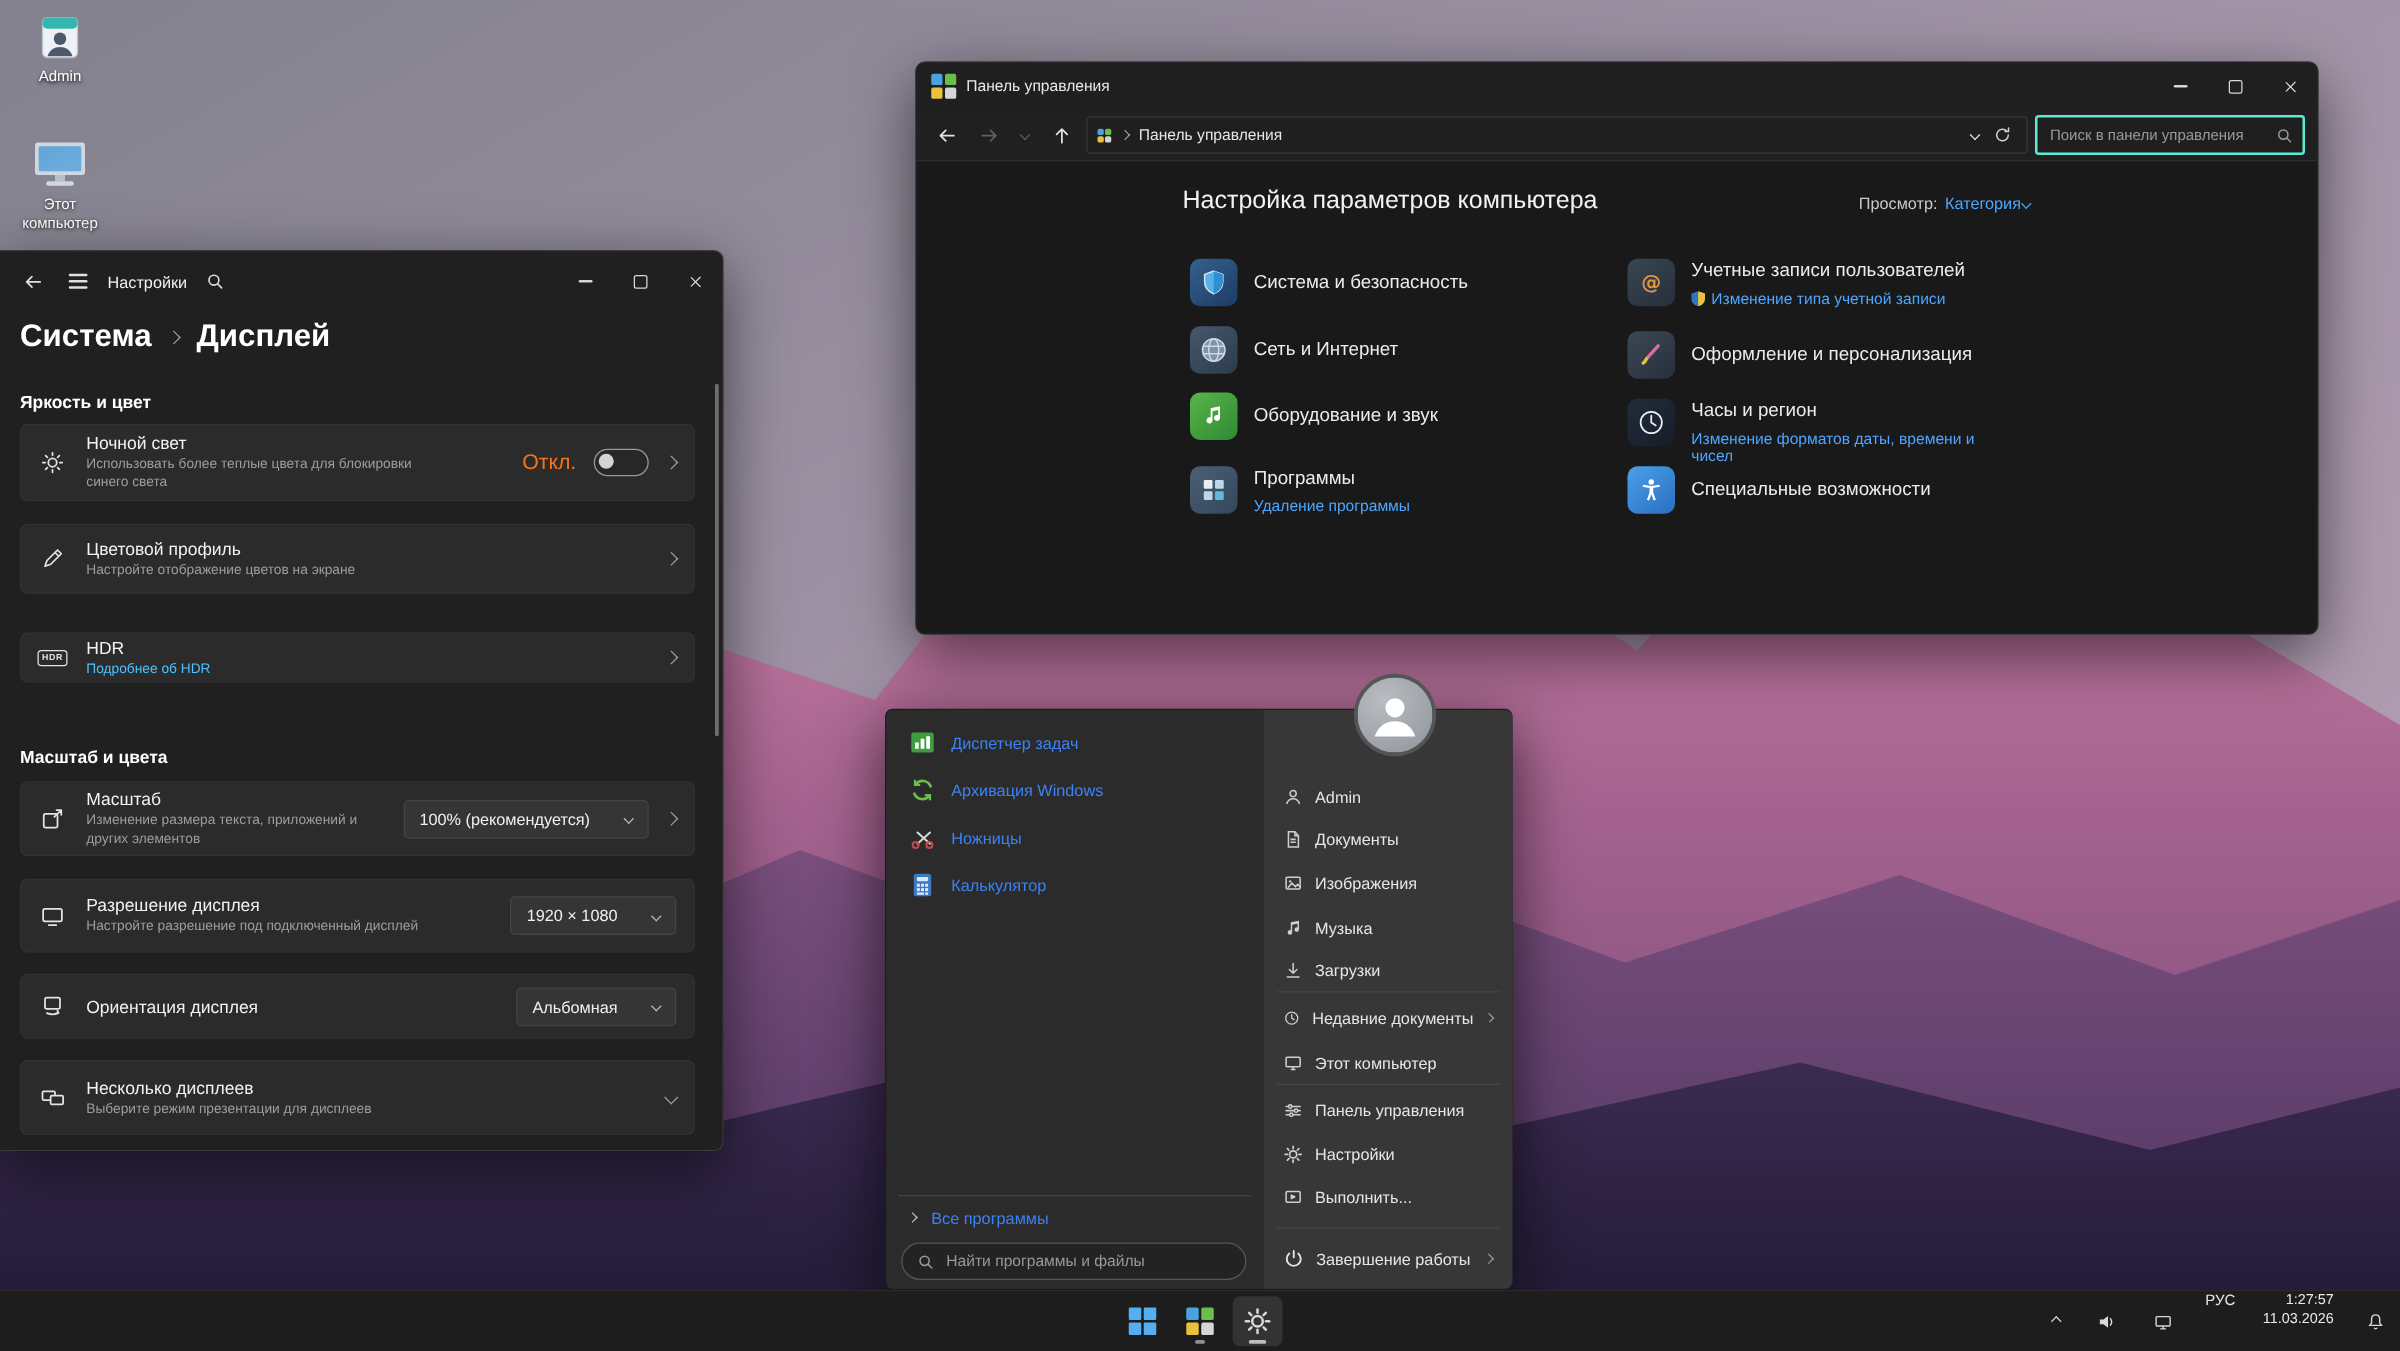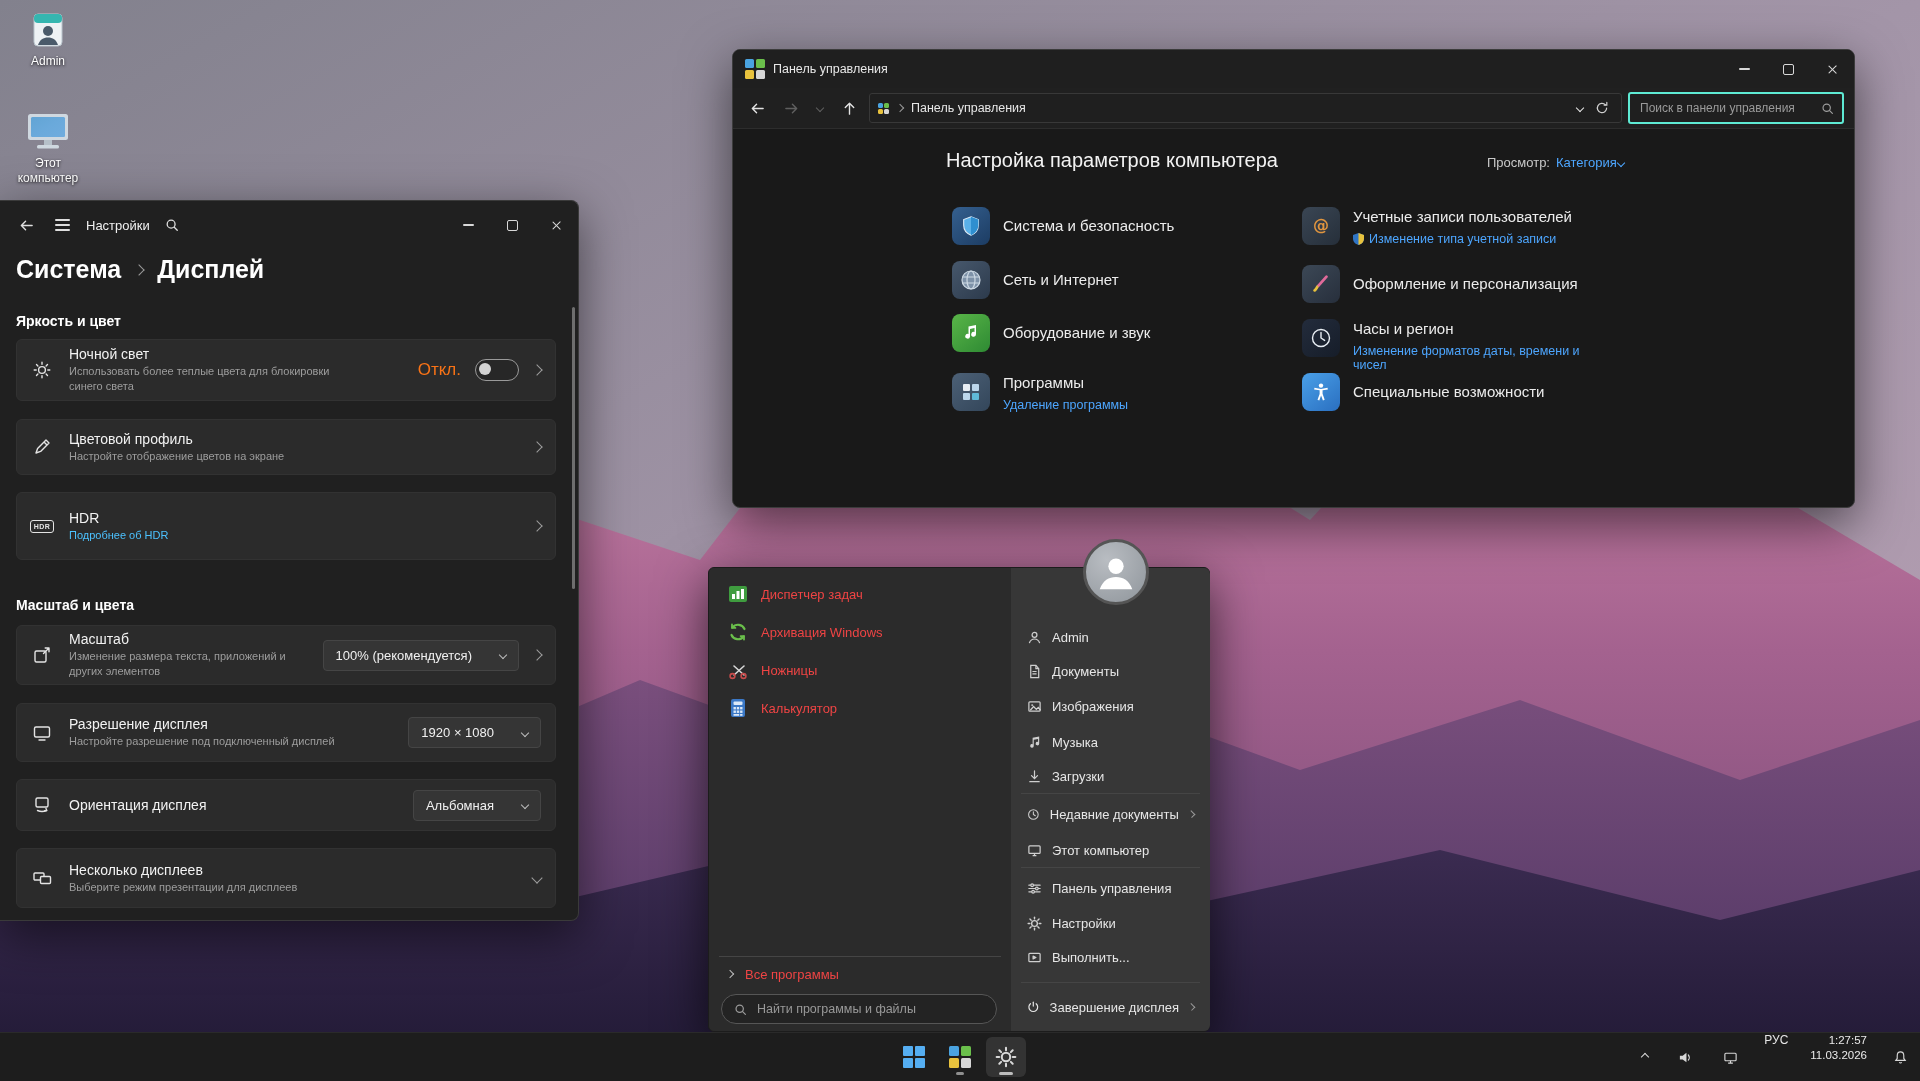--- a/index.html
+++ b/index.html
@@ -85,21 +85,21 @@
   .tile-per{background:linear-gradient(140deg,#3c4856,#272f3c)}
   .tile-clk{background:linear-gradient(140deg,#232c3c,#161d29)}
   .tile-eas{background:linear-gradient(140deg,#4aa0e8,#2a6fc0)}
 
   
   .start-menu{left:708px;top:567px;width:502px;height:465px;z-index:4;border-radius:6px;
       box-shadow:0 14px 50px rgba(0,0,0,.65);background:#2b2b2b;border:1px solid #1c1c1c;box-sizing:border-box}
   .sm-left{position:absolute;left:0;top:0;width:302px;height:100%;background:#2b2b2b;border-radius:6px 0 0 6px}
   .sm-right{position:absolute;left:302px;top:0;width:199px;height:100%;background:#373737;border-radius:0 6px 6px 0}
   .sm-li{position:absolute;left:8px;right:8px;height:38px;display:flex;align-items:center;gap:12px;padding-left:10px;border-radius:4px;cursor:pointer}
-  .sm-lab{font-size:13px;color:#ef4444;white-space:nowrap}
+  .sm-lab{font-size:13px;color:#3b82f6;white-space:nowrap}
   .sm-div{position:absolute;left:10px;right:10px;height:1px;background:#454545}
   .sm-ri{position:absolute;left:6px;right:6px;height:34px;display:flex;align-items:center;gap:10px;padding-left:10px;border-radius:4px;cursor:pointer;color:#cfcfcf}
   .sm-ri .sm-lab{font-size:13px;color:#e6e6e6}
   .sm-ri .arr{margin-left:auto;margin-right:10px;color:#9a9a9a}
   .sm-search{position:absolute;left:12px;top:426px;width:276px;height:30px;border:1px solid #565656;border-radius:15px;
       background:#232323;display:flex;align-items:center;gap:8px;padding:0 12px;box-sizing:border-box}
   .sm-search input{flex:1;background:transparent;border:none;color:#ddd;font-size:12.5px;min-width:0}
   .sm-search input::placeholder{color:#999}
   .sm-avatar{position:absolute;left:72px;top:-29px;width:66px;height:66px;border-radius:50%;
       background:radial-gradient(circle at 35% 30%,#b9bdc2,#8f959b);border:3px solid #555;box-sizing:border-box;
@@ -249,21 +249,21 @@
     </span>
     <div class="s-ct">
       <div class="s-t">Цветовой профиль</div>
       <div class="s-d">Настройте отображение цветов на экране</div>
     </div>
     <div class="s-cr">
         <span class="chev right"></span>
       </div>
   </div>
 
-  <div class="s-card" style="top:291px;height:68px">
+  <div class="s-card" style="top:305px;height:40px">
     <span class="s-ci">
         <span class="hdr-badge">HDR</span>
       </span>
     <div class="s-ct">
       <div class="s-t">HDR</div>
       <div class="s-d link">Подробнее об HDR</div>
     </div>
     <div class="s-cr">
         <span class="chev right"></span>
       </div>
@@ -701,21 +701,21 @@
       <span class="sm-lab">Выполнить...</span>
     </div>
 
     <div class="sm-div" style="top:414px"></div>
 
     <div class="sm-ri" style="top:420px;height:38px">
       <svg width="16" height="16" viewBox="0 0 16 16" fill="none" stroke="#e6e6e6" stroke-width="1.5" stroke-linecap="round">
           <path d="M8 1.8v5"></path>
           <path d="M4.4 3.8a5.6 5.6 0 1 0 7.2 0"></path>
         </svg>
-      <span class="sm-lab">Завершение дисплея</span>
+      <span class="sm-lab">Завершение работы</span>
       <span class="arr chev sm right"></span>
     </div>
   </div>
 </div>
 
 <div class="taskbar abs">
   <div class="tb-center">
     <div class="tb-ic">
       <span class="winlogo">
           <i></i>

